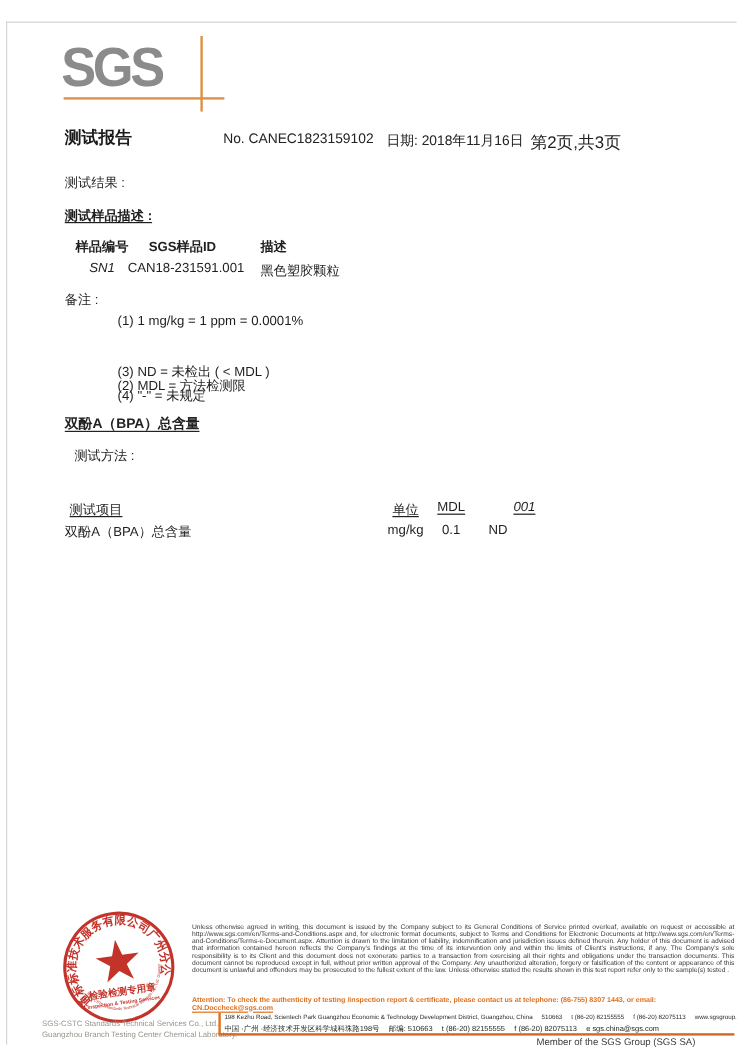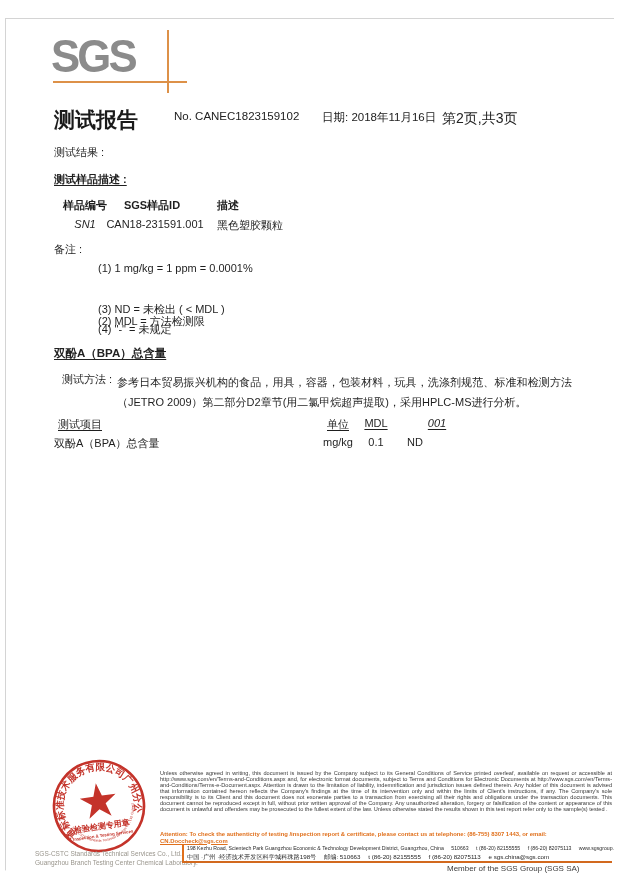--- a/index.html
+++ b/index.html
@@ -10,22 +10,22 @@
   .frame-top{position:absolute;left:5px;top:18px;width:609px;height:1px;background:#d4d4d4;}
   .frame-left{position:absolute;left:5px;top:18px;width:1px;height:856px;background:#d4d4d4;}
 
   
   .sgs-text{position:absolute;left:51px;top:33px;font-size:46px;font-weight:700;color:#8b8b8b;
     letter-spacing:-3px;line-height:1;transform:scaleX(.95);transform-origin:left top;}
   .logo-hline{position:absolute;left:53px;top:81px;width:134px;height:2px;background:#dd9148;}
   .logo-vline{position:absolute;left:167px;top:30px;width:2px;height:63px;background:#dd9148;}
 
   
-  .title{position:absolute;left:54px;top:106px;font-size:21px;font-weight:700;color:#1a1a1a;}
-  .report-no{position:absolute;left:174px;top:110px;font-size:11.5px;}
+  .title{position:absolute;left:54px;top:106px;font-size:14px;font-weight:700;color:#1a1a1a;}
+  .report-no{position:absolute;left:186px;top:110px;font-size:11.5px;}
   .report-date{position:absolute;left:322px;top:110px;font-size:11.5px;}
   .page-no{position:absolute;left:421px;top:110px;font-size:14px;padding-left:21px;}
 
   .t11{font-size:11px;color:#1f1f1f;}
   .b{font-weight:700;}
   .u{text-decoration:underline;text-underline-offset:2px;text-align:right;}
   .i{font-style:italic;}
   .abs{position:absolute;}
   .cx{transform:translateX(-50%);}
 
@@ -89,21 +89,20 @@
   <div class="abs t11 row-sample-data" style="left:217px;">黑色塑胶颗粒</div>
 
   <div class="abs t11 notes-label">备注 :</div>
   <div class="abs t11 note-0">(1) 1 mg/kg = 1 ppm = 0.0001%</div>
   <div class="abs t11 note-1">(2) MDL = 方法检测限</div>
   <div class="abs t11 note-2">(3) ND = 未检出 ( &lt; MDL )</div>
   <div class="abs t11 note-3">(4) "-" = 未规定</div>
 
   <div class="abs b u bpa-heading">双酚A（BPA）总含量</div>
   <div class="abs t11 method-label">测试方法 :</div>
-  <div class="abs t11 method-text">参考日本贸易振兴机构的食品，用具，容器，包装材料，玩具，洗涤剂规范、标准和检测方法（JETRO 2009）第二部分D2章节(用二氯甲烷超声提取)，采用HPLC-MS进行分析。</div>
 
   <div class="abs t11 u row-res-head" style="left:58px;">测试项目</div>
   <div class="abs t11 u cx row-res-head" style="left:338px;">单位</div>
   <div class="abs t11 u cx row-res-head" style="left:376px;">MDL</div>
   <div class="abs t11 u i cx row-res-head" style="left:415px;padding-left:44px;">001</div>
 
   <div class="abs t11 row-res-data" style="left:54px;">双酚A（BPA）总含量</div>
   <div class="abs t11 cx row-res-data" style="left:338px;">mg/kg</div>
   <div class="abs t11 cx row-res-data" style="left:376px;">0.1</div>
   <div class="abs t11 cx row-res-data" style="left:415px;">ND</div>

